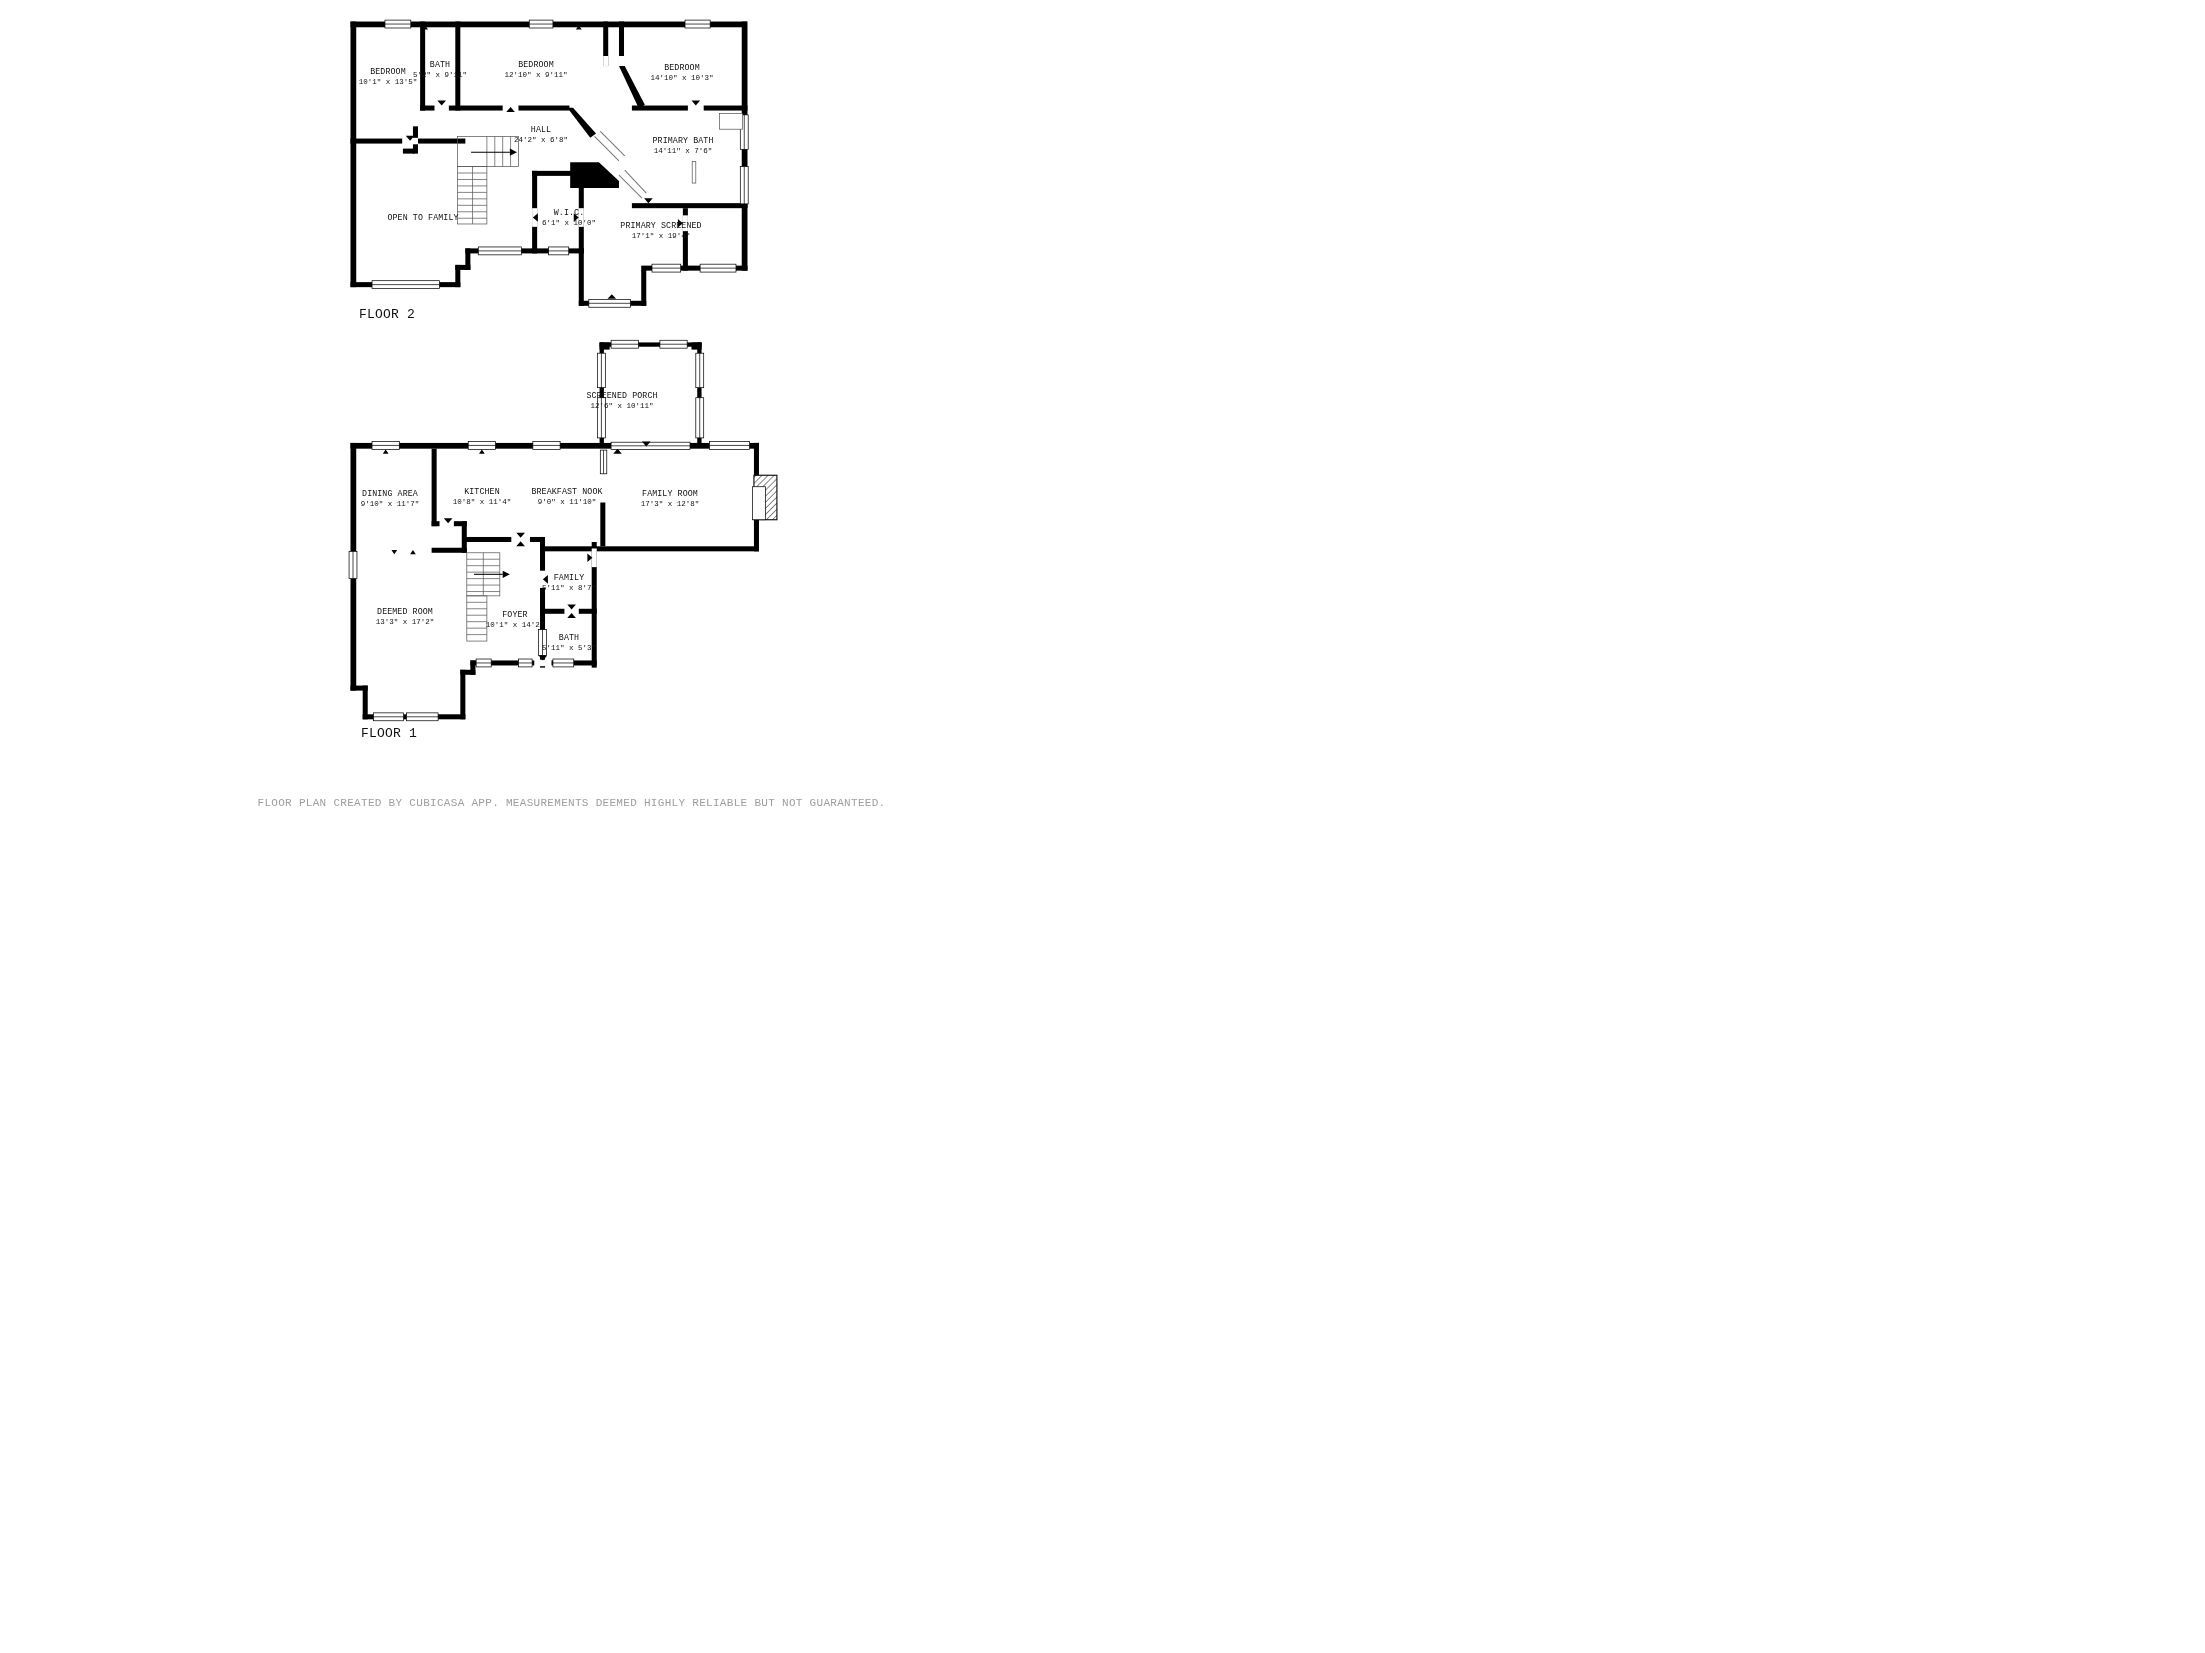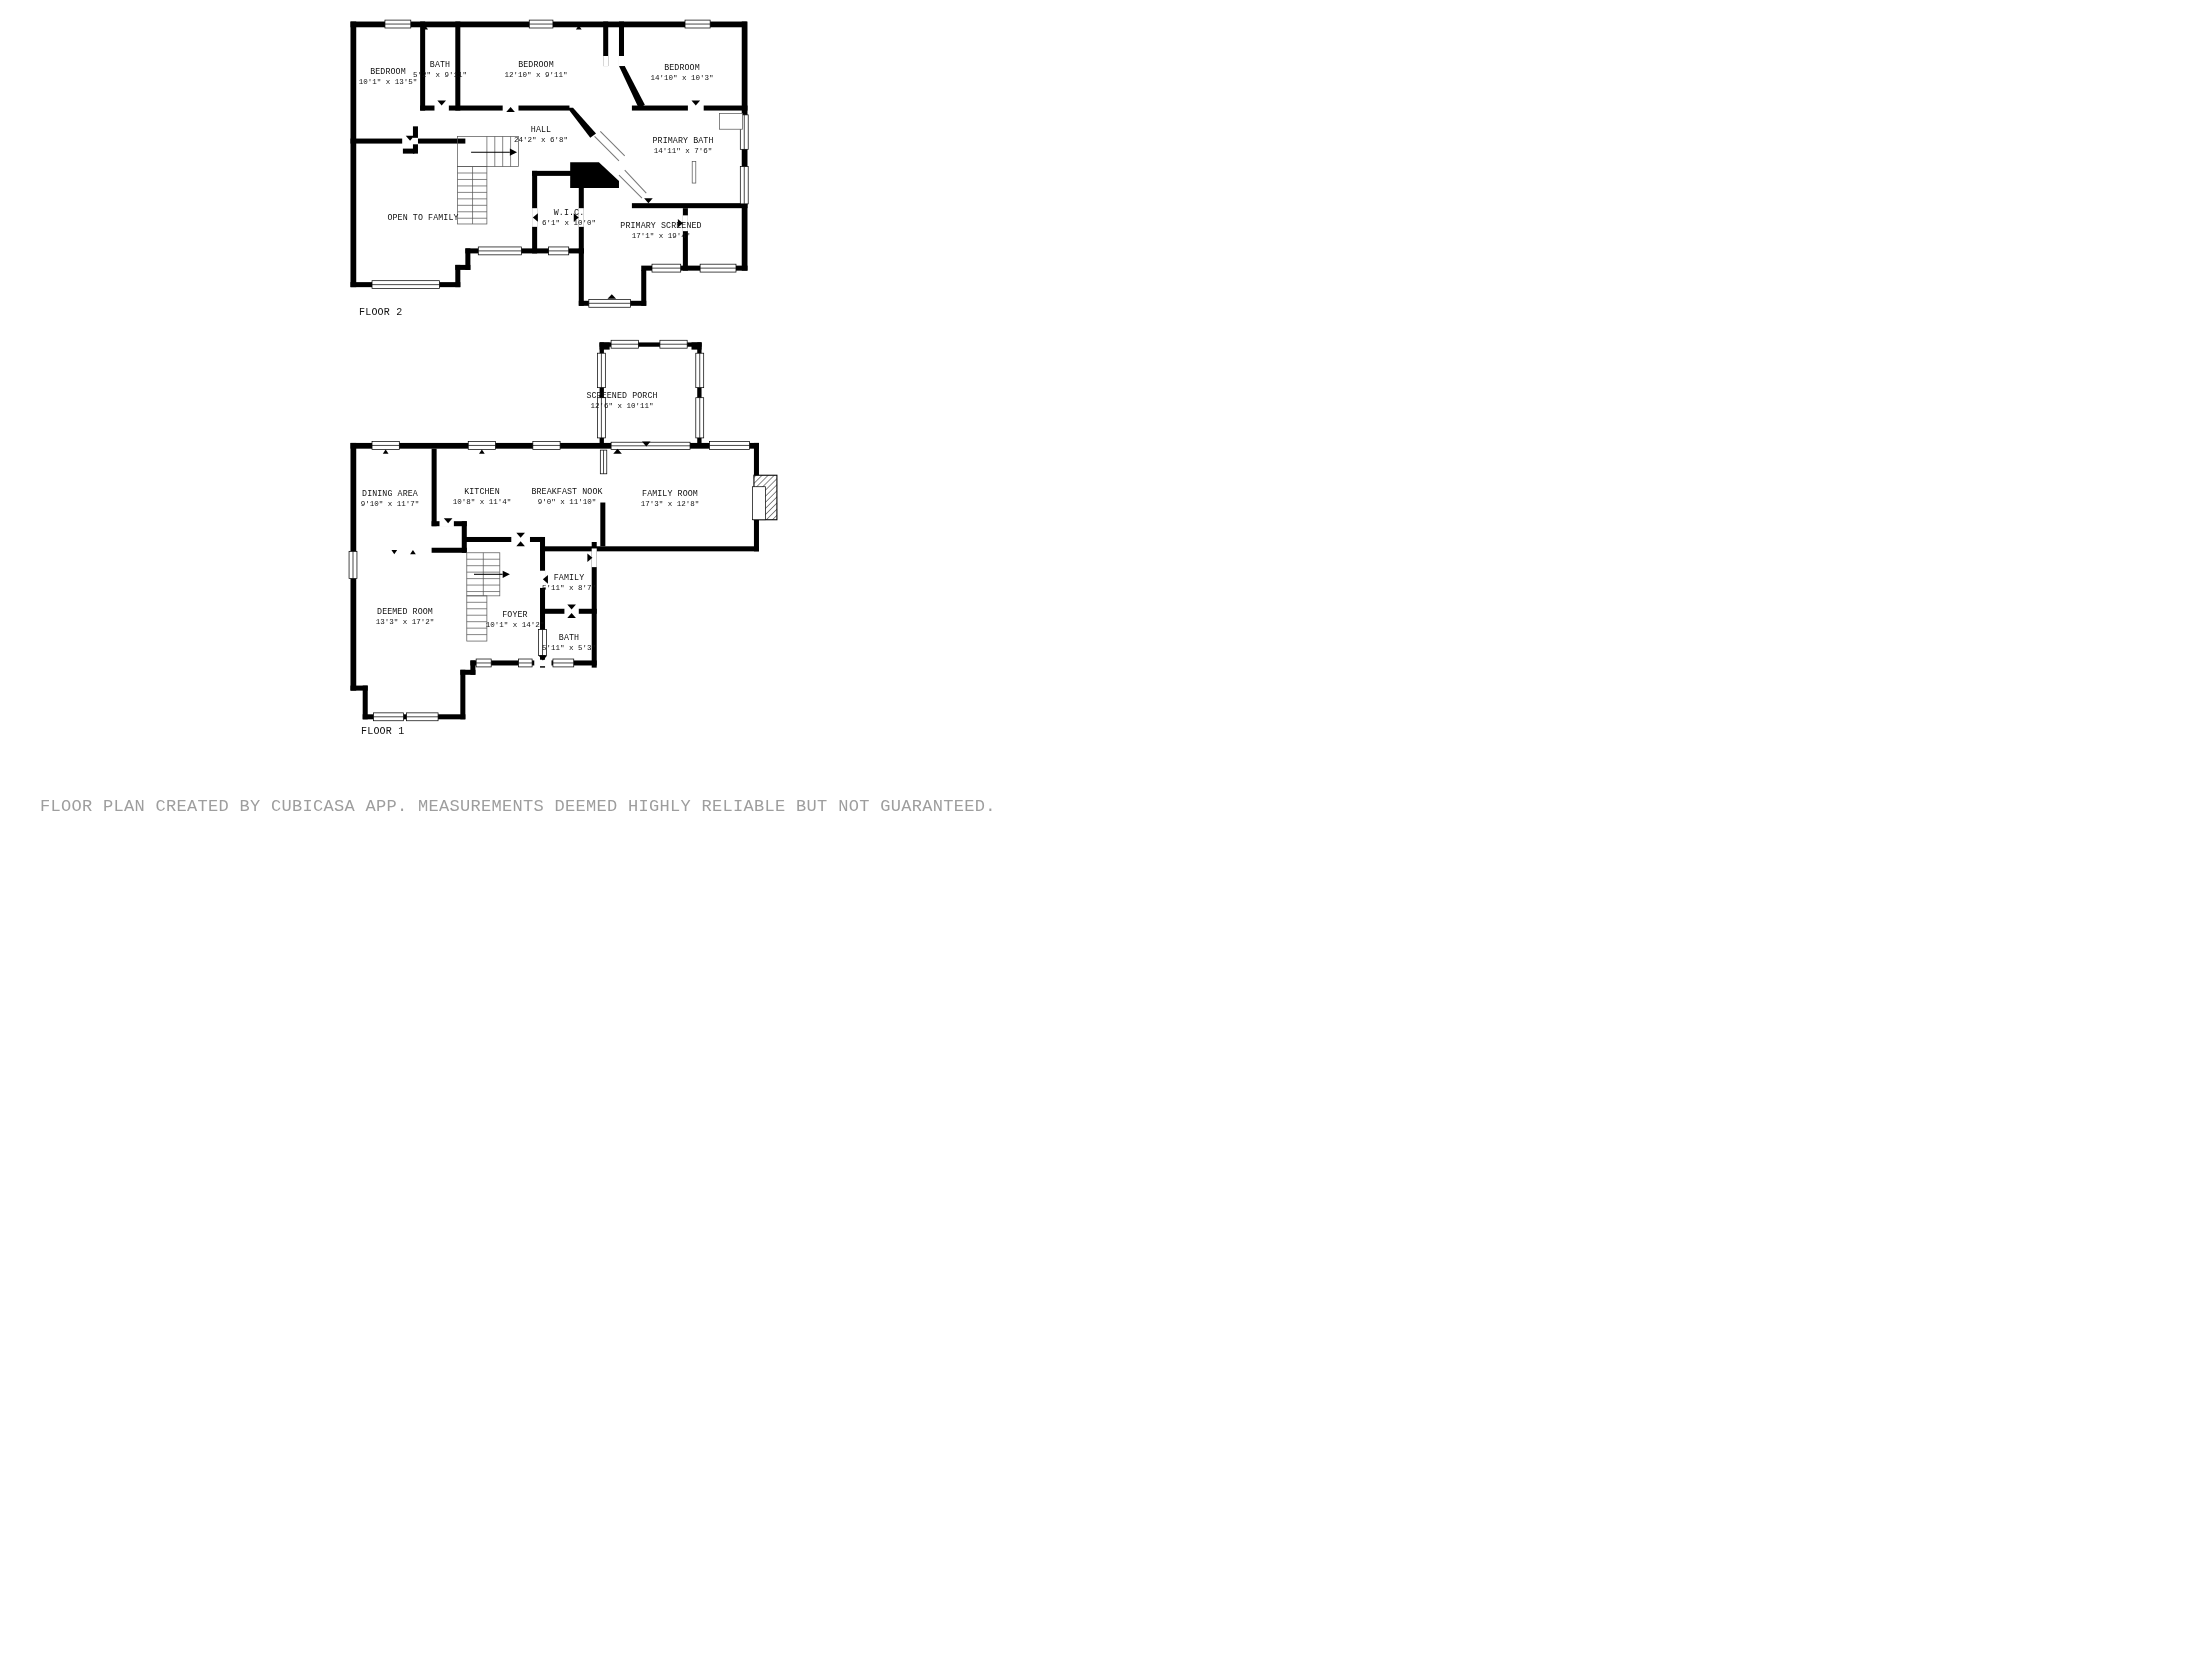--- a/index.html
+++ b/index.html
@@ -4,23 +4,23 @@
 <style>
   html,body{margin:0;padding:0;background:#fff;}
   #canvas{position:relative;width:1103px;height:827px;background:#fff;overflow:hidden;
           font-family:Liberation Mono, monospace;}
   #plan-svg{position:absolute;left:0;top:0;}
   .room-label{position:absolute;transform:translate(-50%,-50%);text-align:center;
               color:#111;white-space:nowrap;line-height:1.32;z-index:5;}
   .room-label .name{font-size:8.3px;letter-spacing:0.1px;display:block;}
   .room-label .dims{font-size:7.5px;display:block;}
   .room-label .dims:empty{display:none;}
-  .floor-tag{position:absolute;font-size:10px;color:#111;z-index:5;letter-spacing:0.2px;}
-  .disclaimer{position:absolute;left:40px;right:0;top:797px;text-align:left;
-              font-size:17px;letter-spacing:0.3px;color:#9e9e9e;z-index:5;}
+  .floor-tag{position:absolute;font-size:13px;color:#111;z-index:5;letter-spacing:0.2px;}
+  .disclaimer{position:absolute;left:40px;right:0;top:797px;text-align:center;
+              font-size:11px;letter-spacing:0.3px;color:#9e9e9e;z-index:5;}
 </style>
 </head>
 <body>
 
 <div id="canvas">
 
 <svg id="plan-svg" width="1103" height="827" viewBox="0 0 1536 1152" xmlns="http://www.w3.org/2000/svg">
   <defs>
     <pattern id="hatch" width="6" height="6" patternTransform="rotate(45)" patternUnits="userSpaceOnUse">
       <rect width="6" height="6" fill="#fff"></rect>

